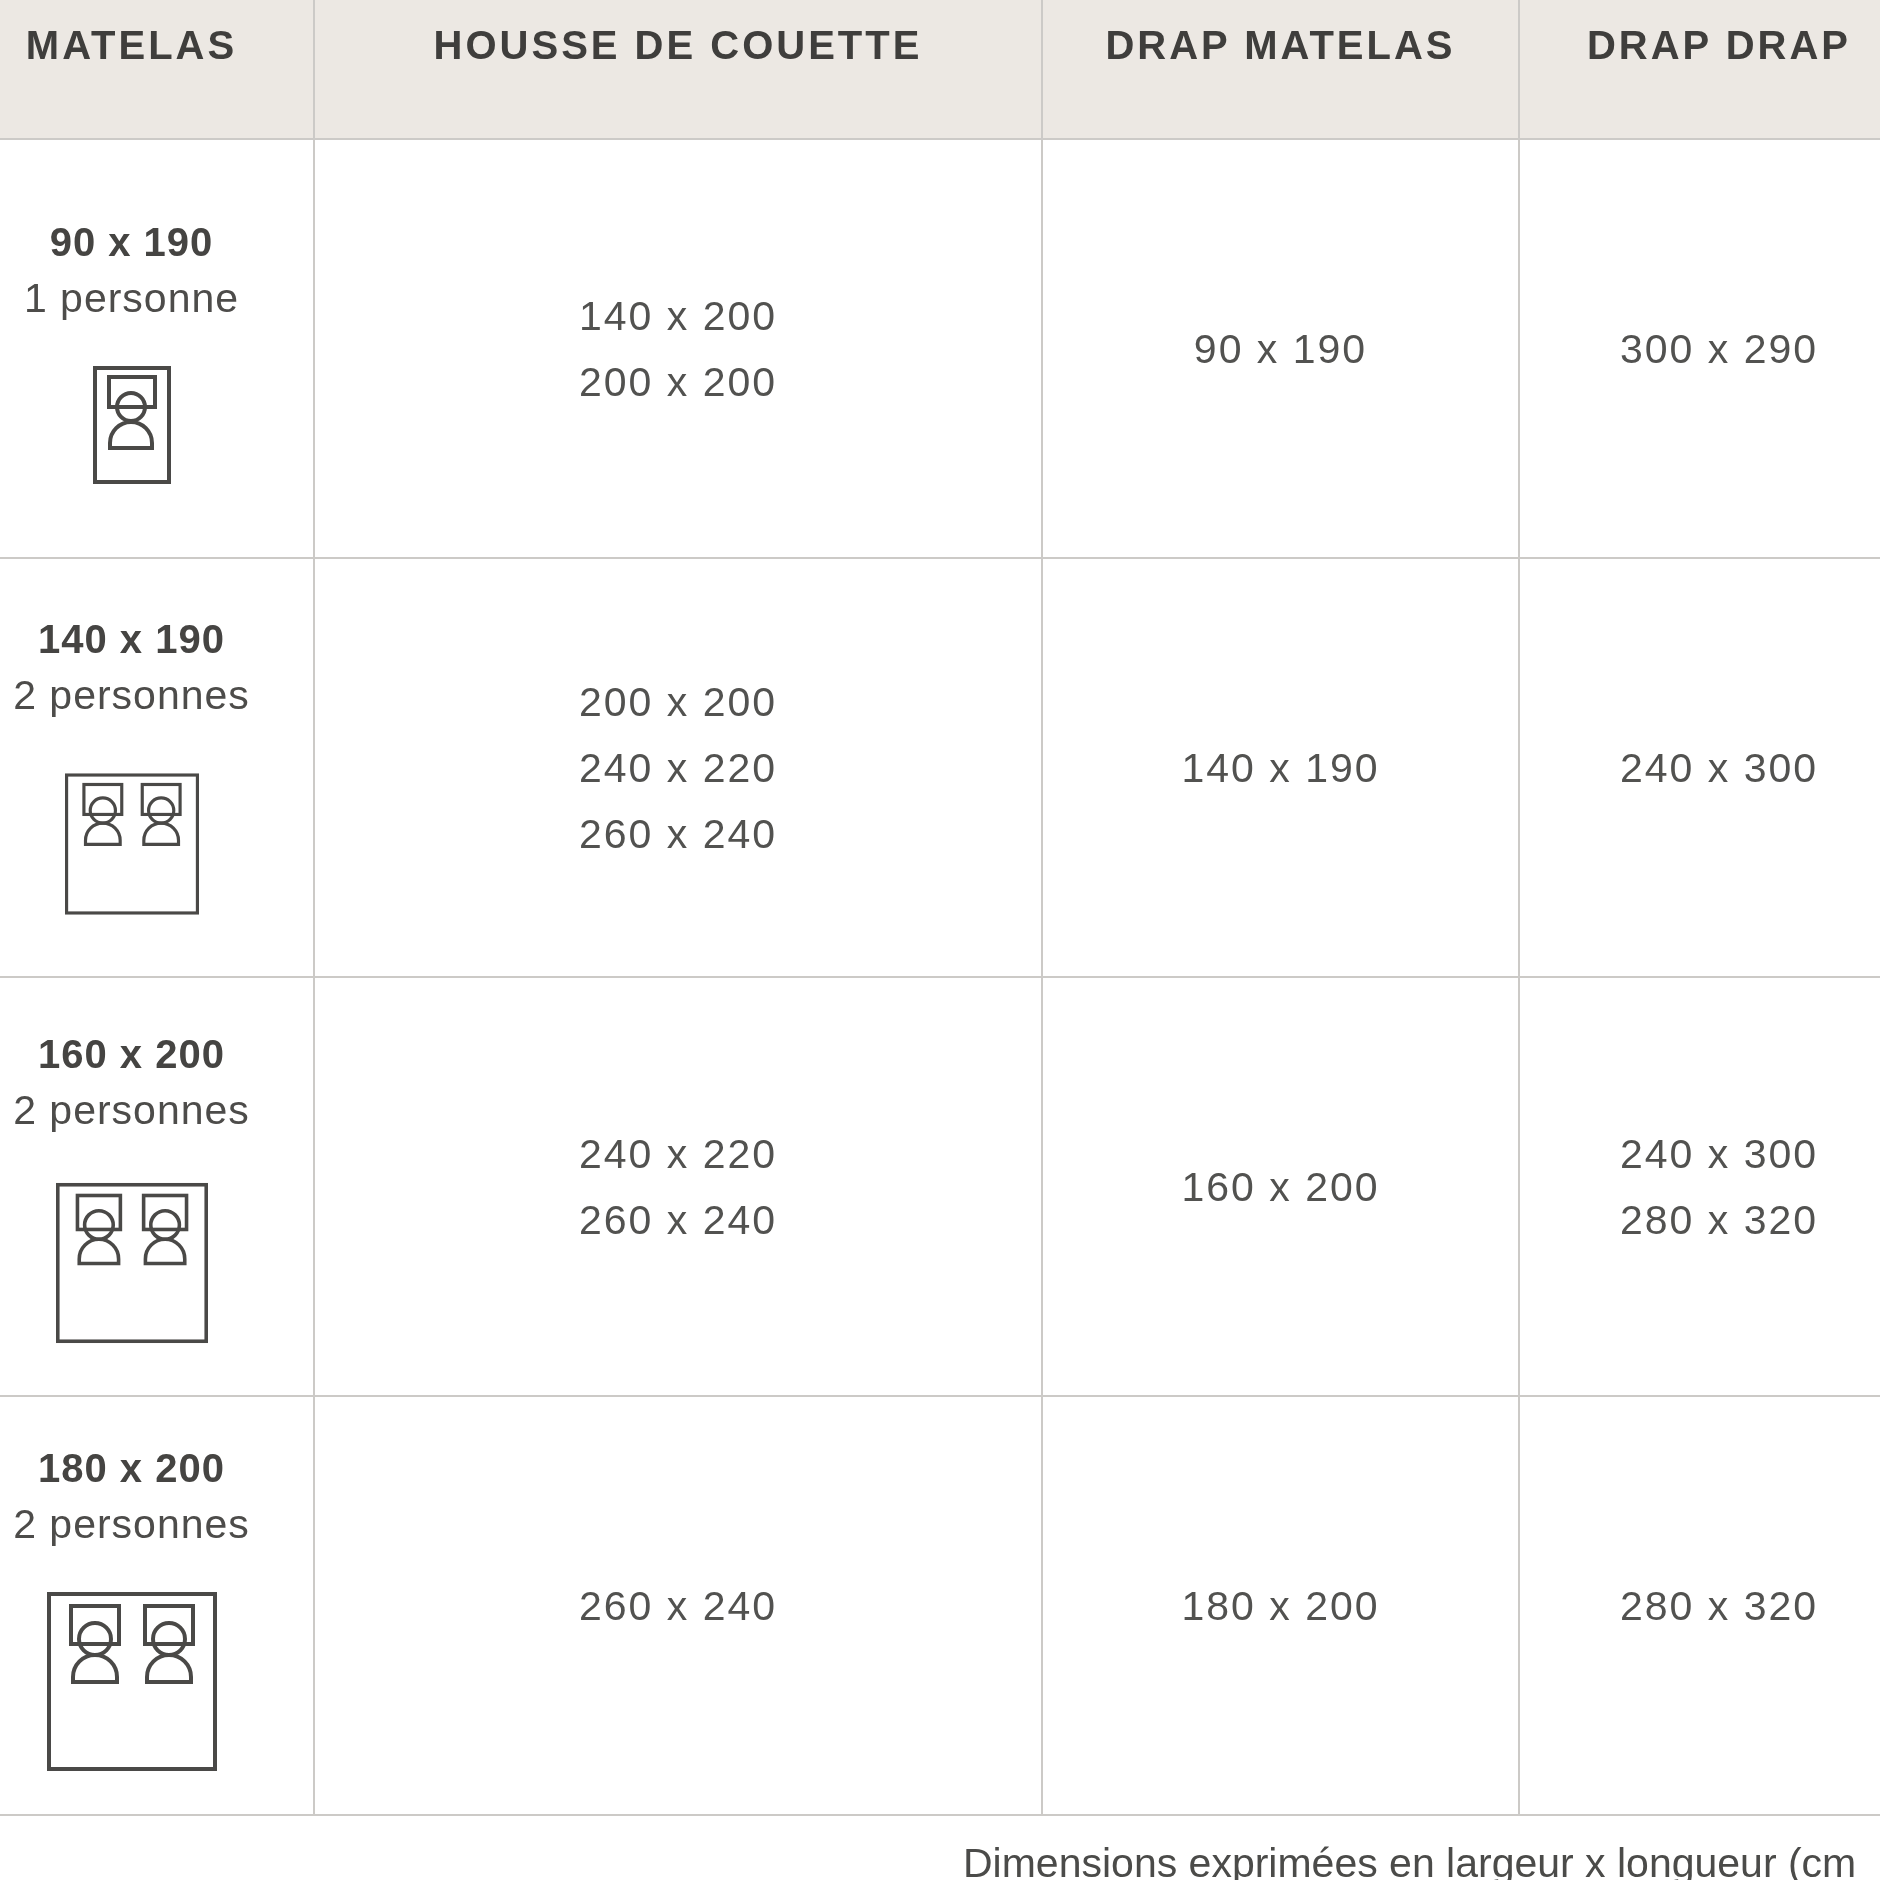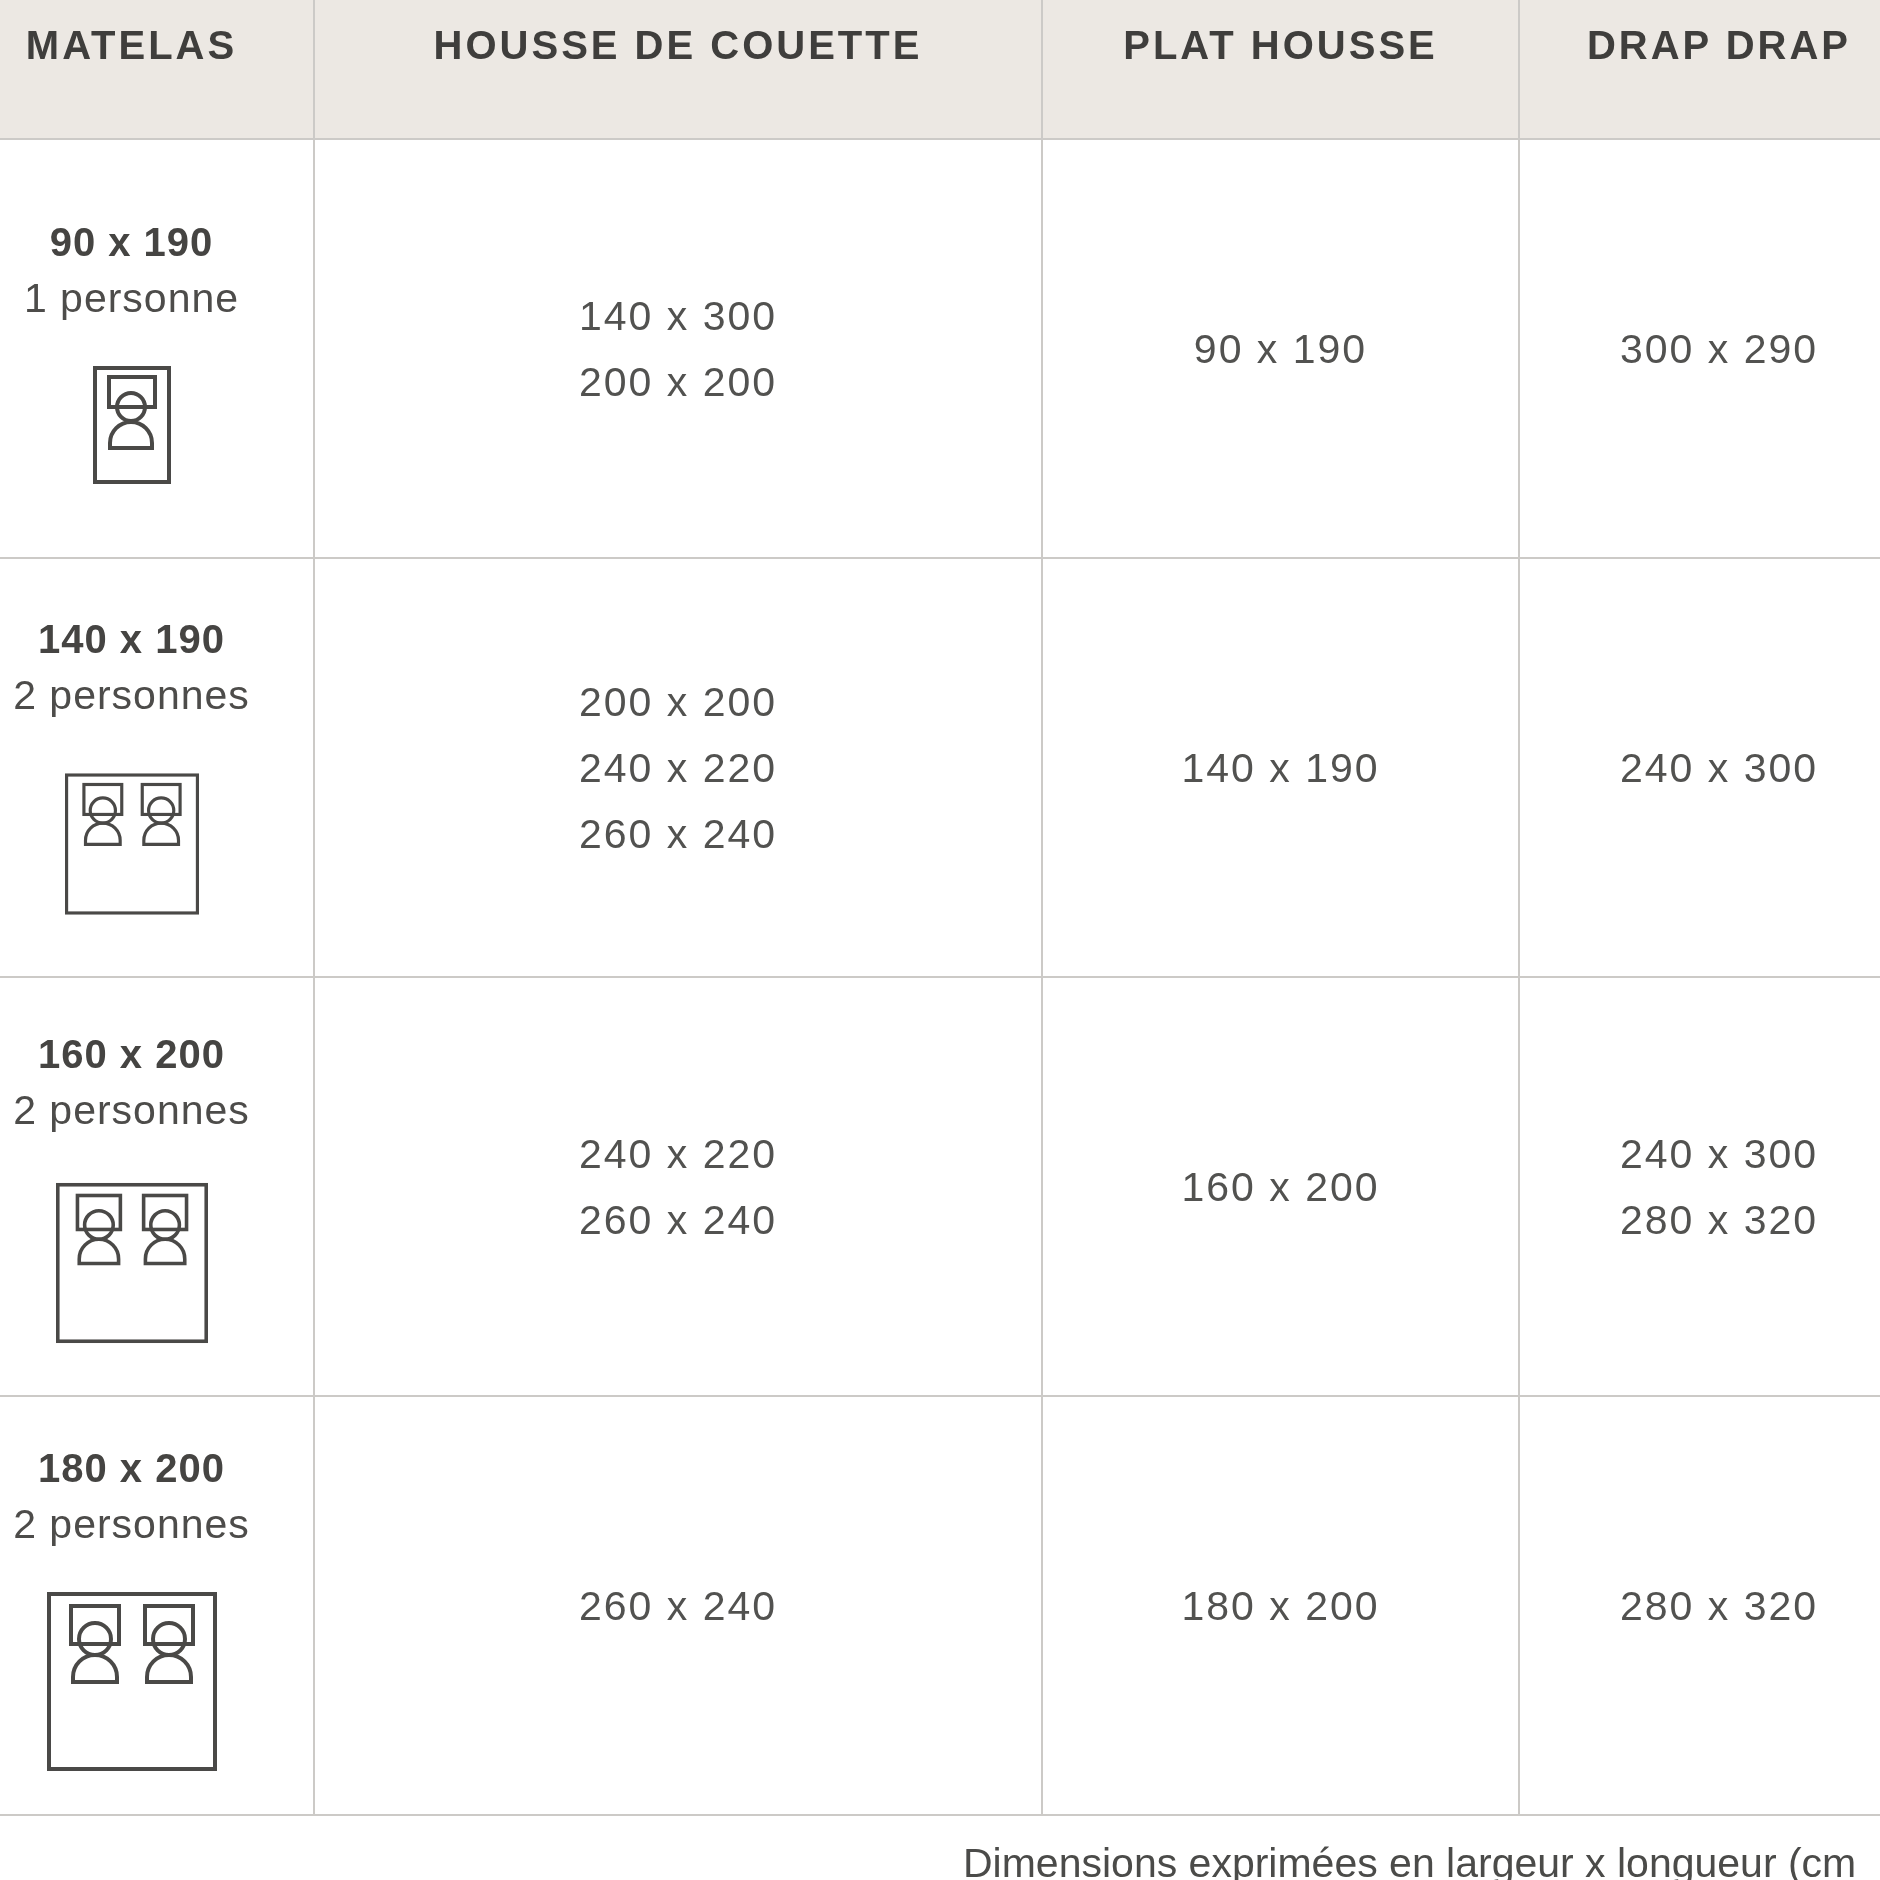--- a/index.html
+++ b/index.html
@@ -91,42 +91,42 @@
   <div class="size-table">
 
     <div class="row header-row">
       <div class="cell">
         <span>MATELAS</span>
       </div>
       <div class="cell">
         <span>HOUSSE DE COUETTE</span>
       </div>
       <div class="cell">
-        <span>PLAT HOUSSE</span>
+        <span>DRAP MATELAS</span>
       </div>
       <div class="cell">
         <span>DRAP DRAP</span>
       </div>
     </div>
 
     <div class="row body-row">
       <div class="cell">
         <div class="mattress-size">90 x 190</div>
         <div class="persons-label">1 personne</div>
         <div class="bed-icon-box">
           <svg width="78" height="118" viewBox="0 0 78 118">
             <rect x="2" y="2" width="74" height="114"></rect>
             <rect x="16" y="11" width="46" height="30"></rect>
             <circle cx="38" cy="41" r="14"></circle>
             <path d="M17 82 v-5 a21 21 0 0 1 42 0 v5 z"></path>
           </svg>
         </div>
       </div>
       <div class="cell">
-        <span class="value-line">140 x 300</span>
+        <span class="value-line">140 x 200</span>
         <span class="value-line">200 x 200</span>
       </div>
       <div class="cell">
         <span class="value-line">90 x 190</span>
       </div>
       <div class="cell">
         <span class="value-line">300 x 290</span>
       </div>
     </div>
 

